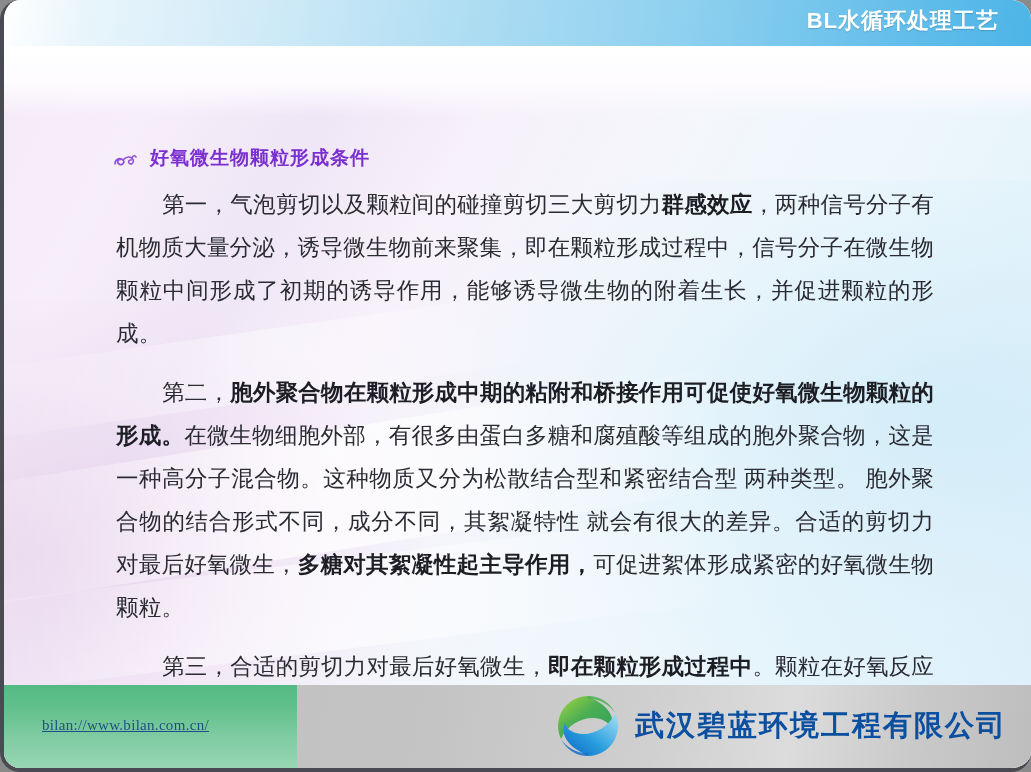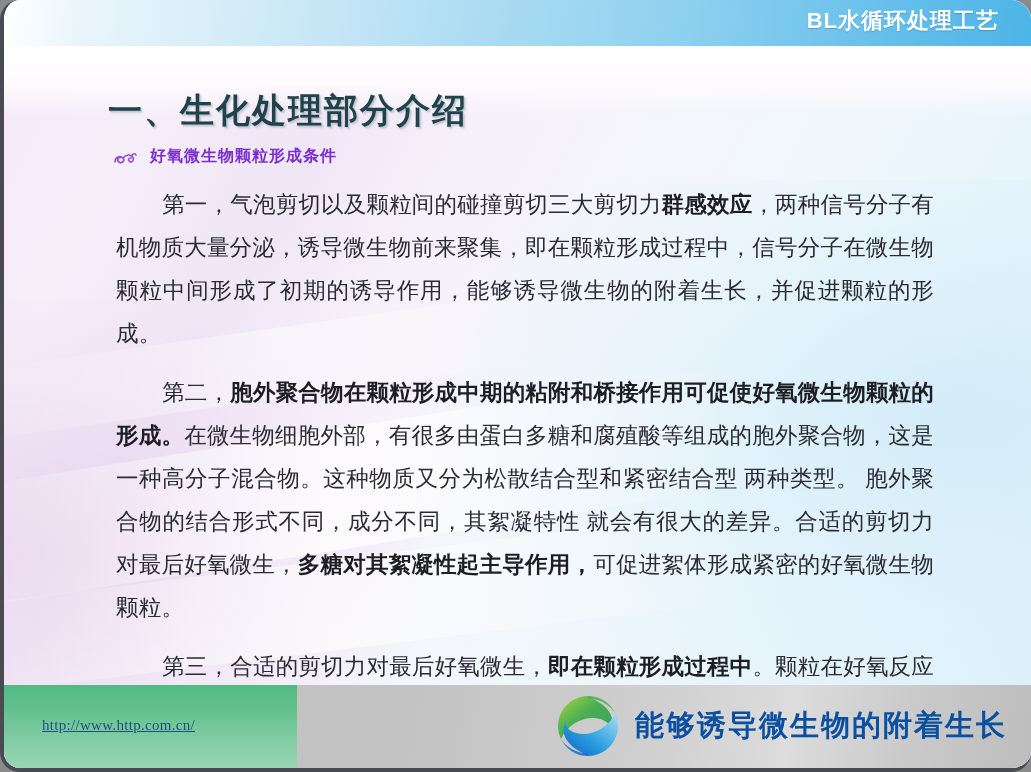--- a/index.html
+++ b/index.html
@@ -133,21 +133,21 @@
   }
   .subhead-bullet {
     width: 26px;
     height: 22px;
     flex: 0 0 auto;
     position: relative;
     top: 2px;
   }
   .subhead-text {
     font-family: "Liberation Sans", "DejaVu Sans", sans-serif;
-    font-size: 16px;
+    font-size: 19px;
     font-weight: bold;
     color: #7b2fd0;
     letter-spacing: 1px;
     white-space: nowrap;
   }
 
   
   .body-block {
     position: absolute;
     left: 112px;
@@ -248,21 +248,20 @@
   <div class="bg-wash-right"></div>
   <div class="bg-band-c"></div>
   <div class="bg-band-a"></div>
   <div class="bg-band-b"></div>
   <div class="bg-white-top"></div>
 
   <div class="header-bar">
     <div class="header-title">BL水循环处理工艺</div>
   </div>
 
-  <div class="slide-title">一、生化处理部分介绍</div>
 
   <div class="subhead">
     <span class="subhead-bullet">
       <svg viewBox="0 0 26 22" width="26" height="22" aria-hidden="true">
         <g fill="none" stroke="#8f4fd8" stroke-width="1.6" stroke-linecap="round">
           <path d="M3 15 C3 10, 8 8, 11 11 C13.5 13.5, 10 17, 7 15 C4.5 13.4, 6 10, 9 10.5"></path>
           <path d="M11 11 C14 7, 19 7, 21 10.5 C22.4 13, 20 16, 17.5 14.5 C15.6 13.3, 16.6 10.6, 19 11"></path>
           <path d="M20 8.5 C21.5 6, 23.5 6.5, 24 8"></path>
         </g>
       </svg>
@@ -272,21 +271,21 @@
 
   <div class="body-block">
     <p class="para"><span>第一，气泡剪切以及颗粒间的碰撞剪切三大剪切力</span><b>群感效应</b><span>，两种信号分子有机物质大量分泌，诱导微生物前来聚集，即在颗粒形成过程中，信号分子在微生物颗粒中间形成了初期的诱导作用，能够诱导微生物的附着生长，并促进颗粒的形成。</span></p>
     <p class="para"><span>第二，</span><b>胞外聚合物在颗粒形成中期的粘附和桥接作用可促使好氧微生物颗粒的形成。</b><span>在微生物细胞外部，有很多由蛋白多糖和腐殖酸等组成的胞外聚合物，这是一种高分子混合物。这种物质又分为松散结合型和紧密结合型 两种类型。 胞外聚合物的结合形式不同，成分不同，其絮凝特性 就会有很大的差异。合适的剪切力对最后好氧微生，</span><b>多糖对其絮凝性起主导作用，</b><span>可促进絮体形成紧密的好氧微生物颗粒。</span></p>
     <p class="para"><span>第三，合适的剪切力对最后好氧微生，</span><b>即在颗粒形成过程中</b><span>。颗粒在好氧反应器中，受到水力剪切、 气泡剪切以及颗粒间的碰撞剪切三大剪切力。合适的剪切力对最后好氧微生 物颗粒的形成至关重要。</span></p>
   </div>
 
   <div class="footer">
     <div class="footer-gray"></div>
     <div class="footer-green"></div>
-    <a class="footer-url" href="#">http://www.http.com.cn/</a>
+    <a class="footer-url" href="#">bilan://www.bilan.com.cn/</a>
 
     <div class="footer-brand">
       <span class="brand-logo">
         <svg viewBox="0 0 66 66" width="66" height="66" aria-hidden="true">
           <defs>
             <linearGradient id="gGreen" x1="0" y1="0" x2="1" y2="1">
               <stop offset="0%" stop-color="#a8d83f"></stop>
               <stop offset="45%" stop-color="#4cae53"></stop>
               <stop offset="100%" stop-color="#2f9e63"></stop>
             </linearGradient>
@@ -296,17 +295,17 @@
               <stop offset="100%" stop-color="#a8e0f5"></stop>
             </linearGradient>
           </defs>
           <path d="M33 3 A30 30 0 0 0 6 46 C13 30, 31 22, 45 26 C54 28.6, 57 35, 54.5 39 C58.5 33, 59 24, 52 16 C46.5 9.5, 40 7.2, 33 3 Z" fill="url(#gGreen)"></path>
           <path d="M33 63 A30 30 0 0 0 60 20 C53 36, 35 44, 21 40 C12 37.4, 9 31, 11.5 27 C7.5 33, 7 42, 14 50 C19.5 56.5, 26 58.8, 33 63 Z" fill="url(#gBlue)"></path>
           <path d="M33 3 A30 30 0 0 1 60 20 C55 12, 44 5.5, 33 5.5 Z" fill="#4cae53" opacity="0.85"></path>
           <path d="M33 63 A30 30 0 0 1 6 46 C11 54, 22 60.5, 33 60.5 Z" fill="#1570c8" opacity="0.85"></path>
         </svg>
       </span>
       <span class="brand-names">
-        <span class="brand-cn">能够诱导微生物的附着生长</span>
+        <span class="brand-cn">武汉碧蓝环境工程有限公司</span>
       </span>
     </div>
   </div>
 </div>
 
 </body></html>

